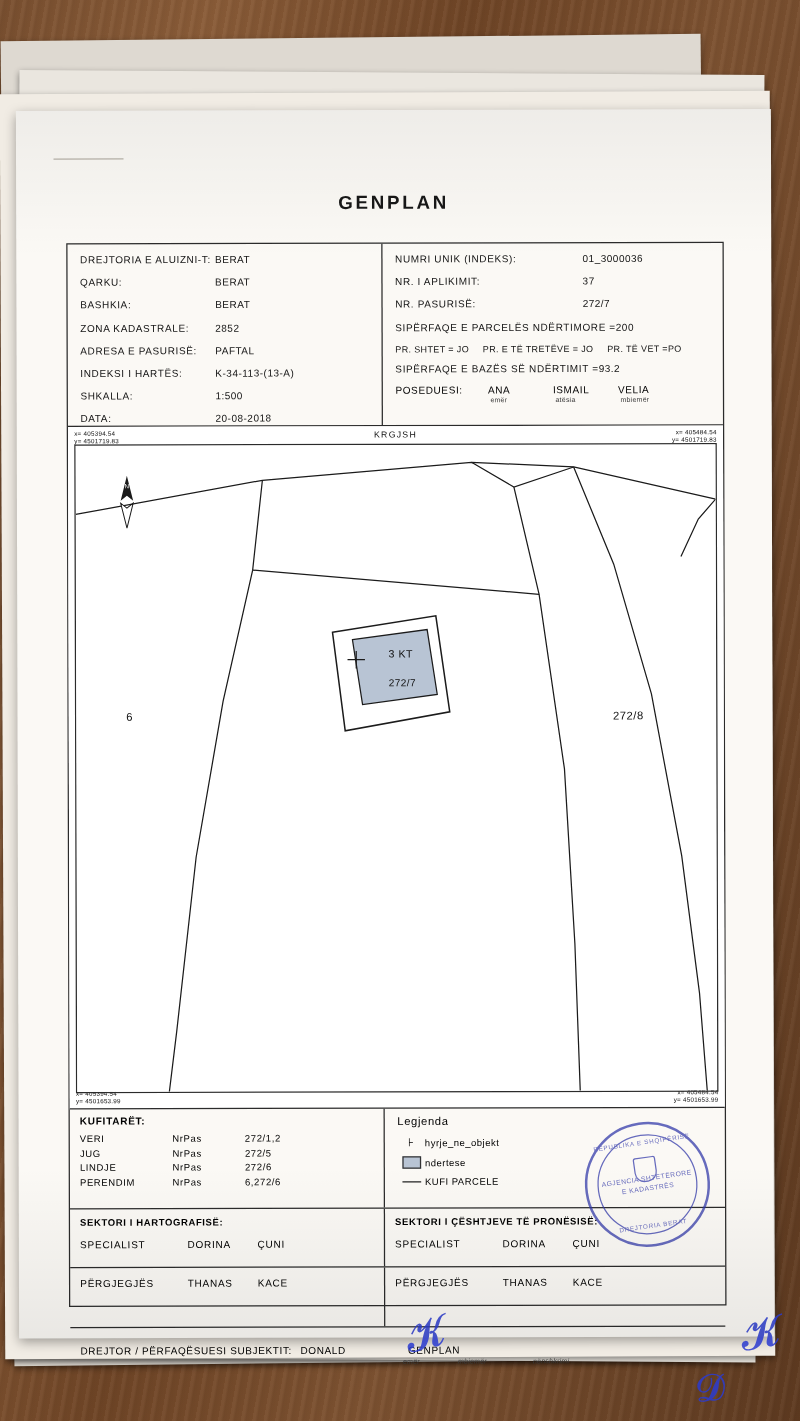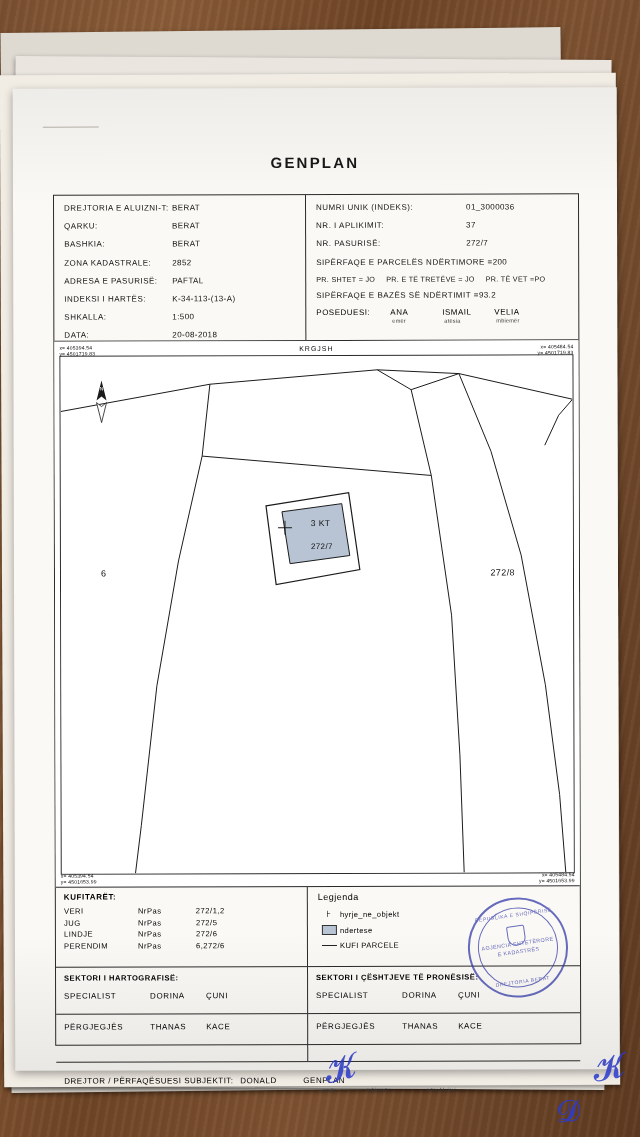--- a/index.html
+++ b/index.html
@@ -124,21 +124,21 @@
   .sig2{position:absolute;left:0;top:819px;width:100%;height:48px;display:flex;border-bottom:1px solid #2b2b2b;box-sizing:border-box;}
   .sig .cell,.sig2 .cell{width:252px;border-right:1px solid #2b2b2b;box-sizing:border-box;padding:6px 0 0 8px;}
   .sig .cell:last-child,.sig2 .cell:last-child{flex:1;border-right:none;}
   .sechead{font-size:7.6px;font-weight:bold;letter-spacing:0.5px;text-transform:uppercase;}
   .srow{display:flex;font-size:8px;letter-spacing:0.6px;margin-top:9px;}
   .srow .t{width:86px;text-transform:uppercase;}
   .srow .n{width:56px;}
   .bottom{position:absolute;left:0;top:867px;width:100%;bottom:0;padding:14px 0 0 8px;box-sizing:border-box;}
   .brow{display:flex;font-size:8px;letter-spacing:0.5px;}
   .brow .t{width:176px;text-transform:none;}
-  .brow .n{width:63px;}
+  .brow .n{width:86px;}
   .bsub{display:flex;font-size:5.6px;color:#3a3a3a;margin-top:2px;letter-spacing:0.2px;}
   .bsub .a{margin-left:258px;width:44px;}
   .bsub .b{width:60px;}
   .bsub .c{width:60px;}
 
   
   .stamp{
     position:absolute;right:12px;bottom:46px;width:96px;height:96px;
     border:2px solid #2e35a8;border-radius:50%;
     color:#2e35a8;opacity:0.72;transform:rotate(-8deg);

